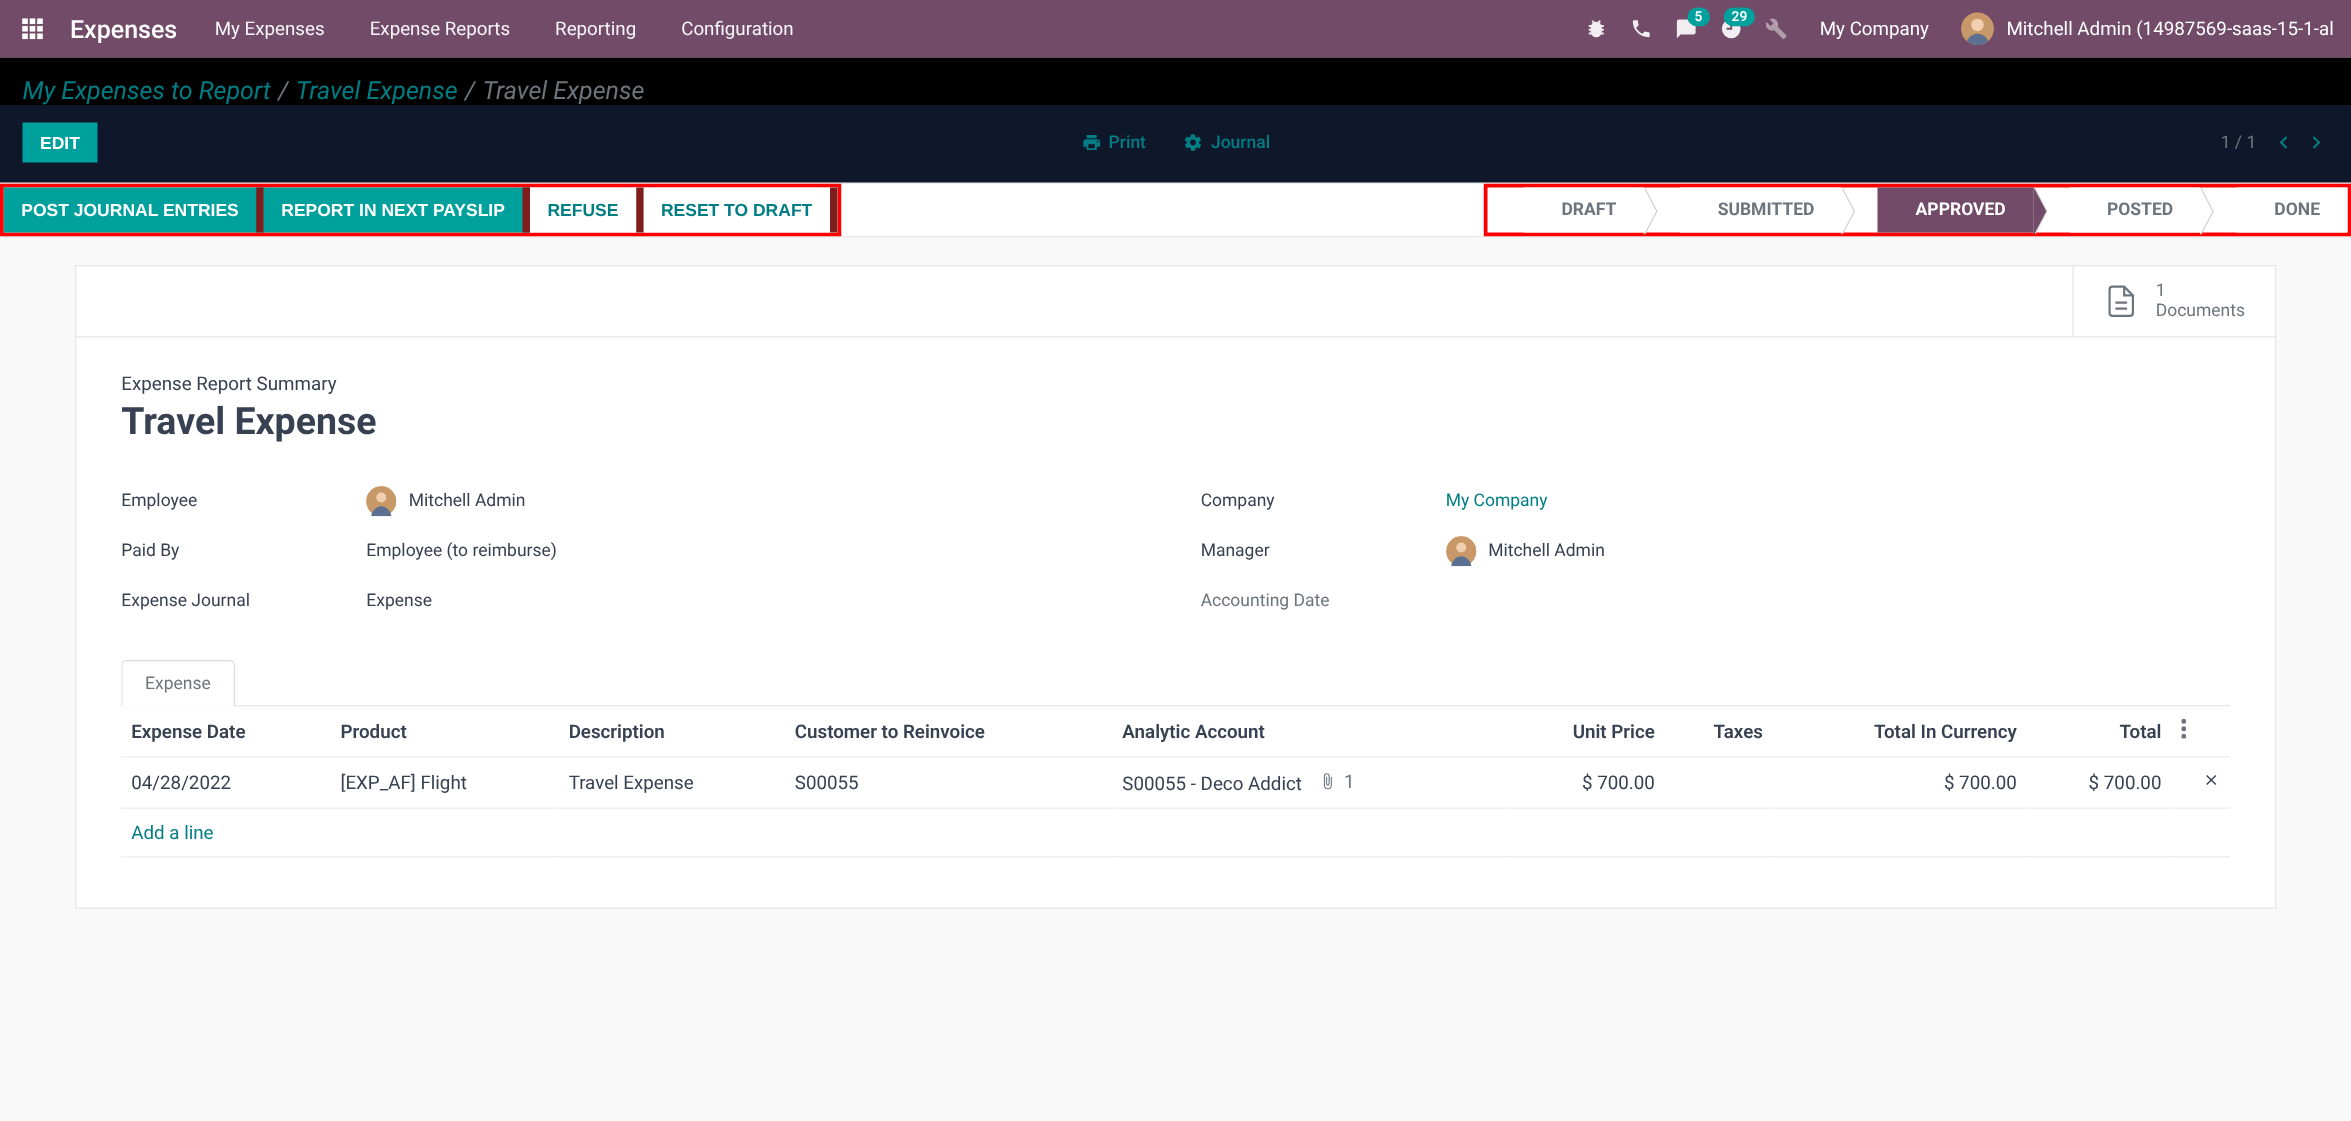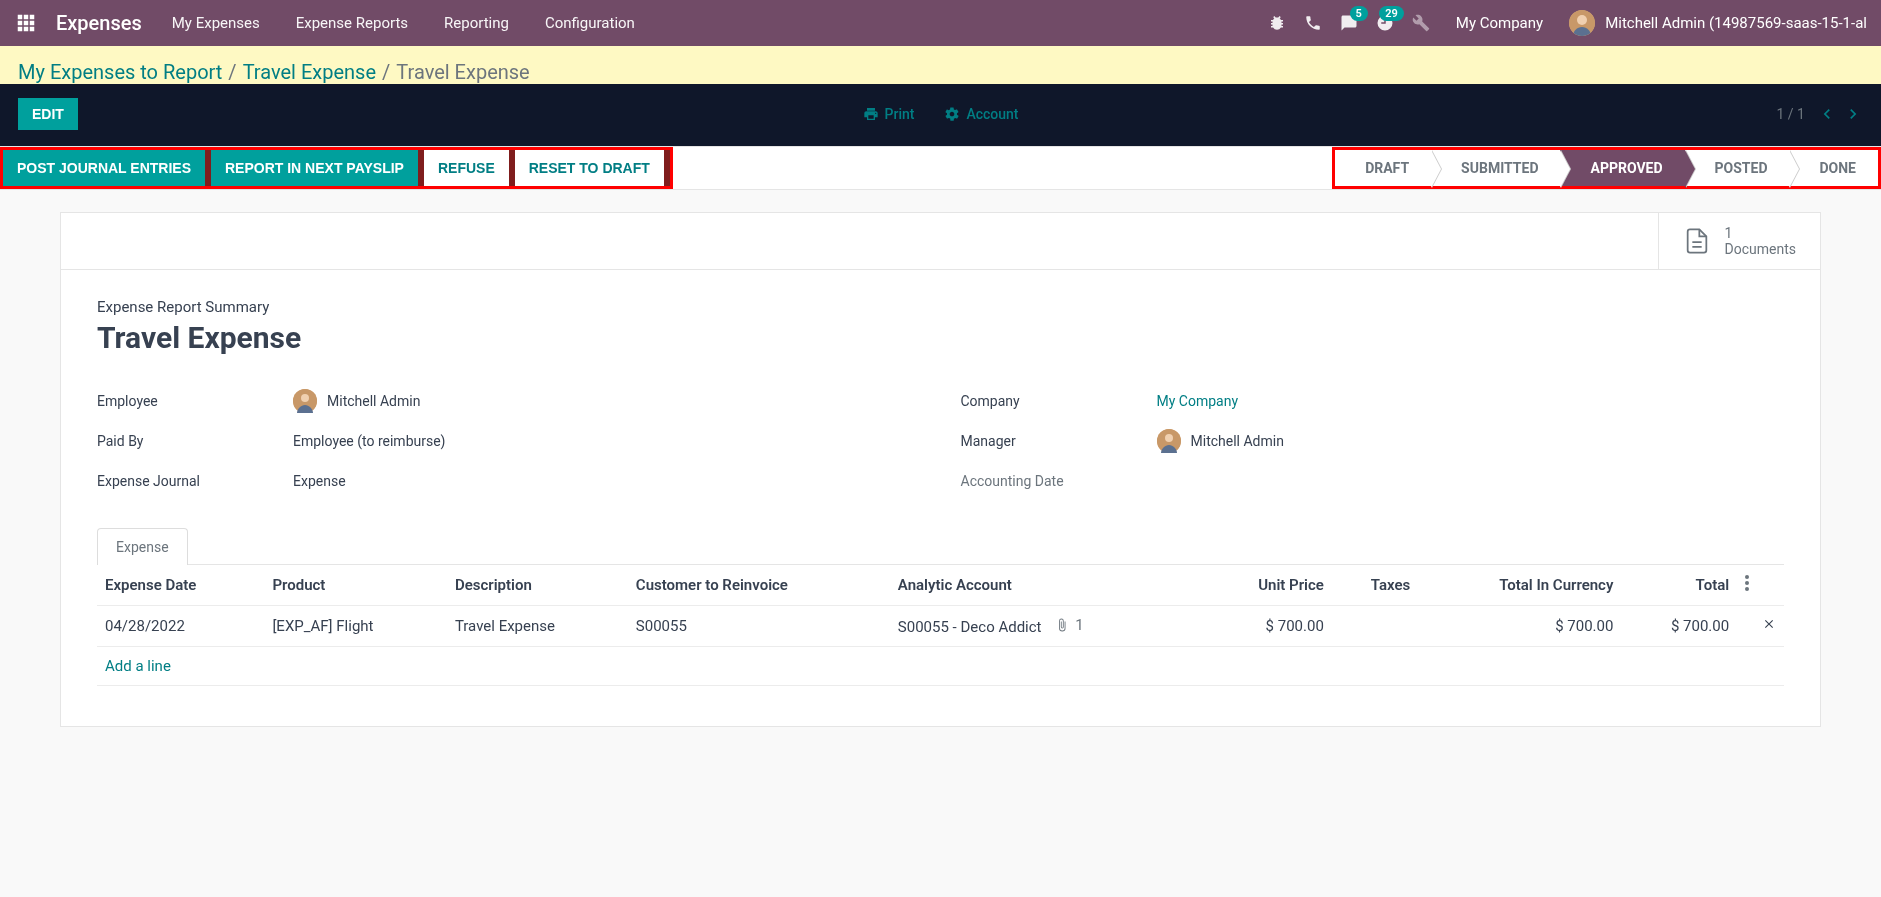--- a/index.html
+++ b/index.html
@@ -12,41 +12,41 @@
     .navbar-menu { display: flex; gap: 36px; font-size: 15px; justify-content: space-between; }
     .navbar-menu a { color: #fff; text-decoration: none; opacity: 0.95; cursor: pointer; }
     .navbar-right { margin-left: auto; display: flex; align-items: center; gap: 18px; }
     .navbar-icon { width: 18px; height: 18px; fill: #fff; opacity: 0.9; position: relative; }
     .navbar-icon-wrapper { position: relative; display: inline-flex; align-items: center; }
     .badge { position: absolute; top: -8px; right: -10px; background: #00A09D; color: #fff; border-radius: 10px; padding: 1px 6px; font-size: 11px; font-weight: 600; }
     .navbar-company { font-size: 15px; margin-left: 8px; }
     .navbar-user { display: inline-flex; align-items: center; gap: 10px; font-size: 15px; margin-left: 8px; }
     .avatar { width: 26px; height: 26px; border-radius: 50%; background: #d4a574; display: inline-flex; align-items: center; justify-content: center; overflow: hidden; }
     
-    .breadcrumb-bar { background: #fef9c3; padding: 14px 18px 0; }
+    .breadcrumb-bar { background: #000000; padding: 14px 18px 0; font-style: italic; }
     .breadcrumb { font-size: 20px; color: #017e84; display: flex; align-items: center; flex-wrap: wrap; gap: 6px; }
     .breadcrumb a { color: #017e84; text-decoration: none; }
     .breadcrumb .sep { color: #6c757d; }
     .breadcrumb .current { color: #6c757d; }
     
     .toolbar { background: #0f172a; padding: 14px 18px 16px; display: flex; align-items: center; position: relative; justify-content: space-between; }
     .btn-primary { background: #00A09D; color: #fff; border: none; padding: 8px 14px; font-weight: 600; font-size: 14px; cursor: pointer; }
     .toolbar-center { position: absolute; left: 50%; transform: translateX(-50%); display: flex; gap: 30px; align-items: center; }
     .toolbar-center a { color: #017e84; text-decoration: none; font-weight: 500; display: inline-flex; align-items: center; gap: 6px; }
     .toolbar-right { margin-left: auto; display: flex; align-items: center; gap: 12px; color: #6c757d; }
     .pager-nav { display: inline-flex; gap: 6px; }
     .pager-nav svg { width: 20px; height: 20px; fill: #017e84; cursor: pointer; }
     
     .statusbar { background: #fff; display: flex; align-items: center; border-top: 1px solid #e5e5e5; border-bottom: 1px solid #e5e5e5; height: 44px; }
     .statusbar-buttons { display: flex; height: 100%; border: 3px solid #ff0000; }
     .status-btn { height: 100%; padding: 0 14px; font-weight: 700; font-size: 14px; border: none; cursor: pointer; border-right: 6px solid #7f1d1d; }
     .status-btn.primary { background: #00A09D; color: #fff; }
     .status-btn.link { background: #fff; color: #017e84; }
     .statusbar-statuses { margin-left: auto; display: flex; height: 100%; border: 3px solid #ff0000; }
-    .arrow-step { position: relative; height: 100%; display: flex; align-items: center; padding: 0 22px 0 30px; font-weight: 700; color: #6c757d; background: #fff; font-size: 14px; }
+    .arrow-step { position: relative; height: 100%; display: flex; align-items: center; padding: 0 22px 0 30px; font-weight: 700; color: #6c757d; background: #fff; font-size: 14px; margin-left: 29px; }
     .arrow-step::after { content: ''; position: absolute; right: -10px; top: 0; border-top: 19px solid transparent; border-bottom: 19px solid transparent; border-left: 10px solid #fff; z-index: 2; }
     .arrow-step::before { content: ''; position: absolute; right: -11px; top: 0; border-top: 19px solid transparent; border-bottom: 19px solid transparent; border-left: 10px solid #ccc; z-index: 1; }
     .arrow-step:last-child::after, .arrow-step:last-child::before { display: none; }
     .arrow-step.active { background: #714B67; color: #fff; }
     .arrow-step.active::after { border-left-color: #714B67; }
     
     .page-content { padding: 22px 60px; }
     .card { background: #fff; border: 1px solid #e5e5e5; }
     .card-stats { display: flex; justify-content: flex-end; border-bottom: 1px solid #e5e5e5; }
     .stat-box { display: flex; align-items: center; gap: 14px; padding: 12px 24px; border-left: 1px solid #e5e5e5; cursor: pointer; }
@@ -161,21 +161,21 @@
     <a>
       <svg width="16" height="16" viewBox="0 0 24 24" fill="#017e84">
           <path d="M19 8H5c-1.7 0-3 1.3-3 3v6h4v4h12v-4h4v-6c0-1.7-1.3-3-3-3zm-3 11H8v-5h8v5zm3-7c-.6 0-1-.4-1-1s.4-1 1-1 1 .4 1 1-.4 1-1 1zm-1-9H6v4h12V3z"></path>
         </svg>
       <span>Print</span>
     </a>
     <a>
       <svg width="16" height="16" viewBox="0 0 24 24" fill="#017e84">
           <path d="M19.4 13c0-.3.1-.7.1-1s0-.7-.1-1l2.1-1.6c.2-.1.2-.4.1-.6l-2-3.5c-.1-.2-.4-.3-.6-.2l-2.5 1c-.5-.4-1.1-.7-1.7-1l-.4-2.6c0-.2-.2-.4-.5-.4h-4c-.2 0-.4.2-.5.4l-.4 2.7c-.6.2-1.2.6-1.7 1l-2.5-1c-.2-.1-.5 0-.6.2l-2 3.5c-.1.2-.1.4.1.6L4.6 11c0 .3-.1.7-.1 1s0 .7.1 1l-2.1 1.6c-.2.1-.2.4-.1.6l2 3.5c.1.2.4.3.6.2l2.5-1c.5.4 1.1.7 1.7 1l.4 2.7c0 .2.2.4.5.4h4c.2 0 .4-.2.5-.4l.4-2.7c.6-.2 1.2-.6 1.7-1l2.5 1c.2.1.5 0 .6-.2l2-3.5c.1-.2.1-.4-.1-.6L19.4 13zM12 15.5c-1.9 0-3.5-1.6-3.5-3.5s1.6-3.5 3.5-3.5 3.5 1.6 3.5 3.5-1.6 3.5-3.5 3.5z"></path>
         </svg>
-      <span>Account</span>
+      <span>Journal</span>
     </a>
   </div>
   <div class="toolbar-right">
     <span>1 / 1</span>
     <span class="pager-nav">
       <svg viewBox="0 0 24 24">
           <path d="M15.4 7.4L14 6l-6 6 6 6 1.4-1.4L10.8 12z"></path>
         </svg>
       <svg viewBox="0 0 24 24">
           <path d="M8.6 16.6L10 18l6-6-6-6-1.4 1.4L13.2 12z"></path>

